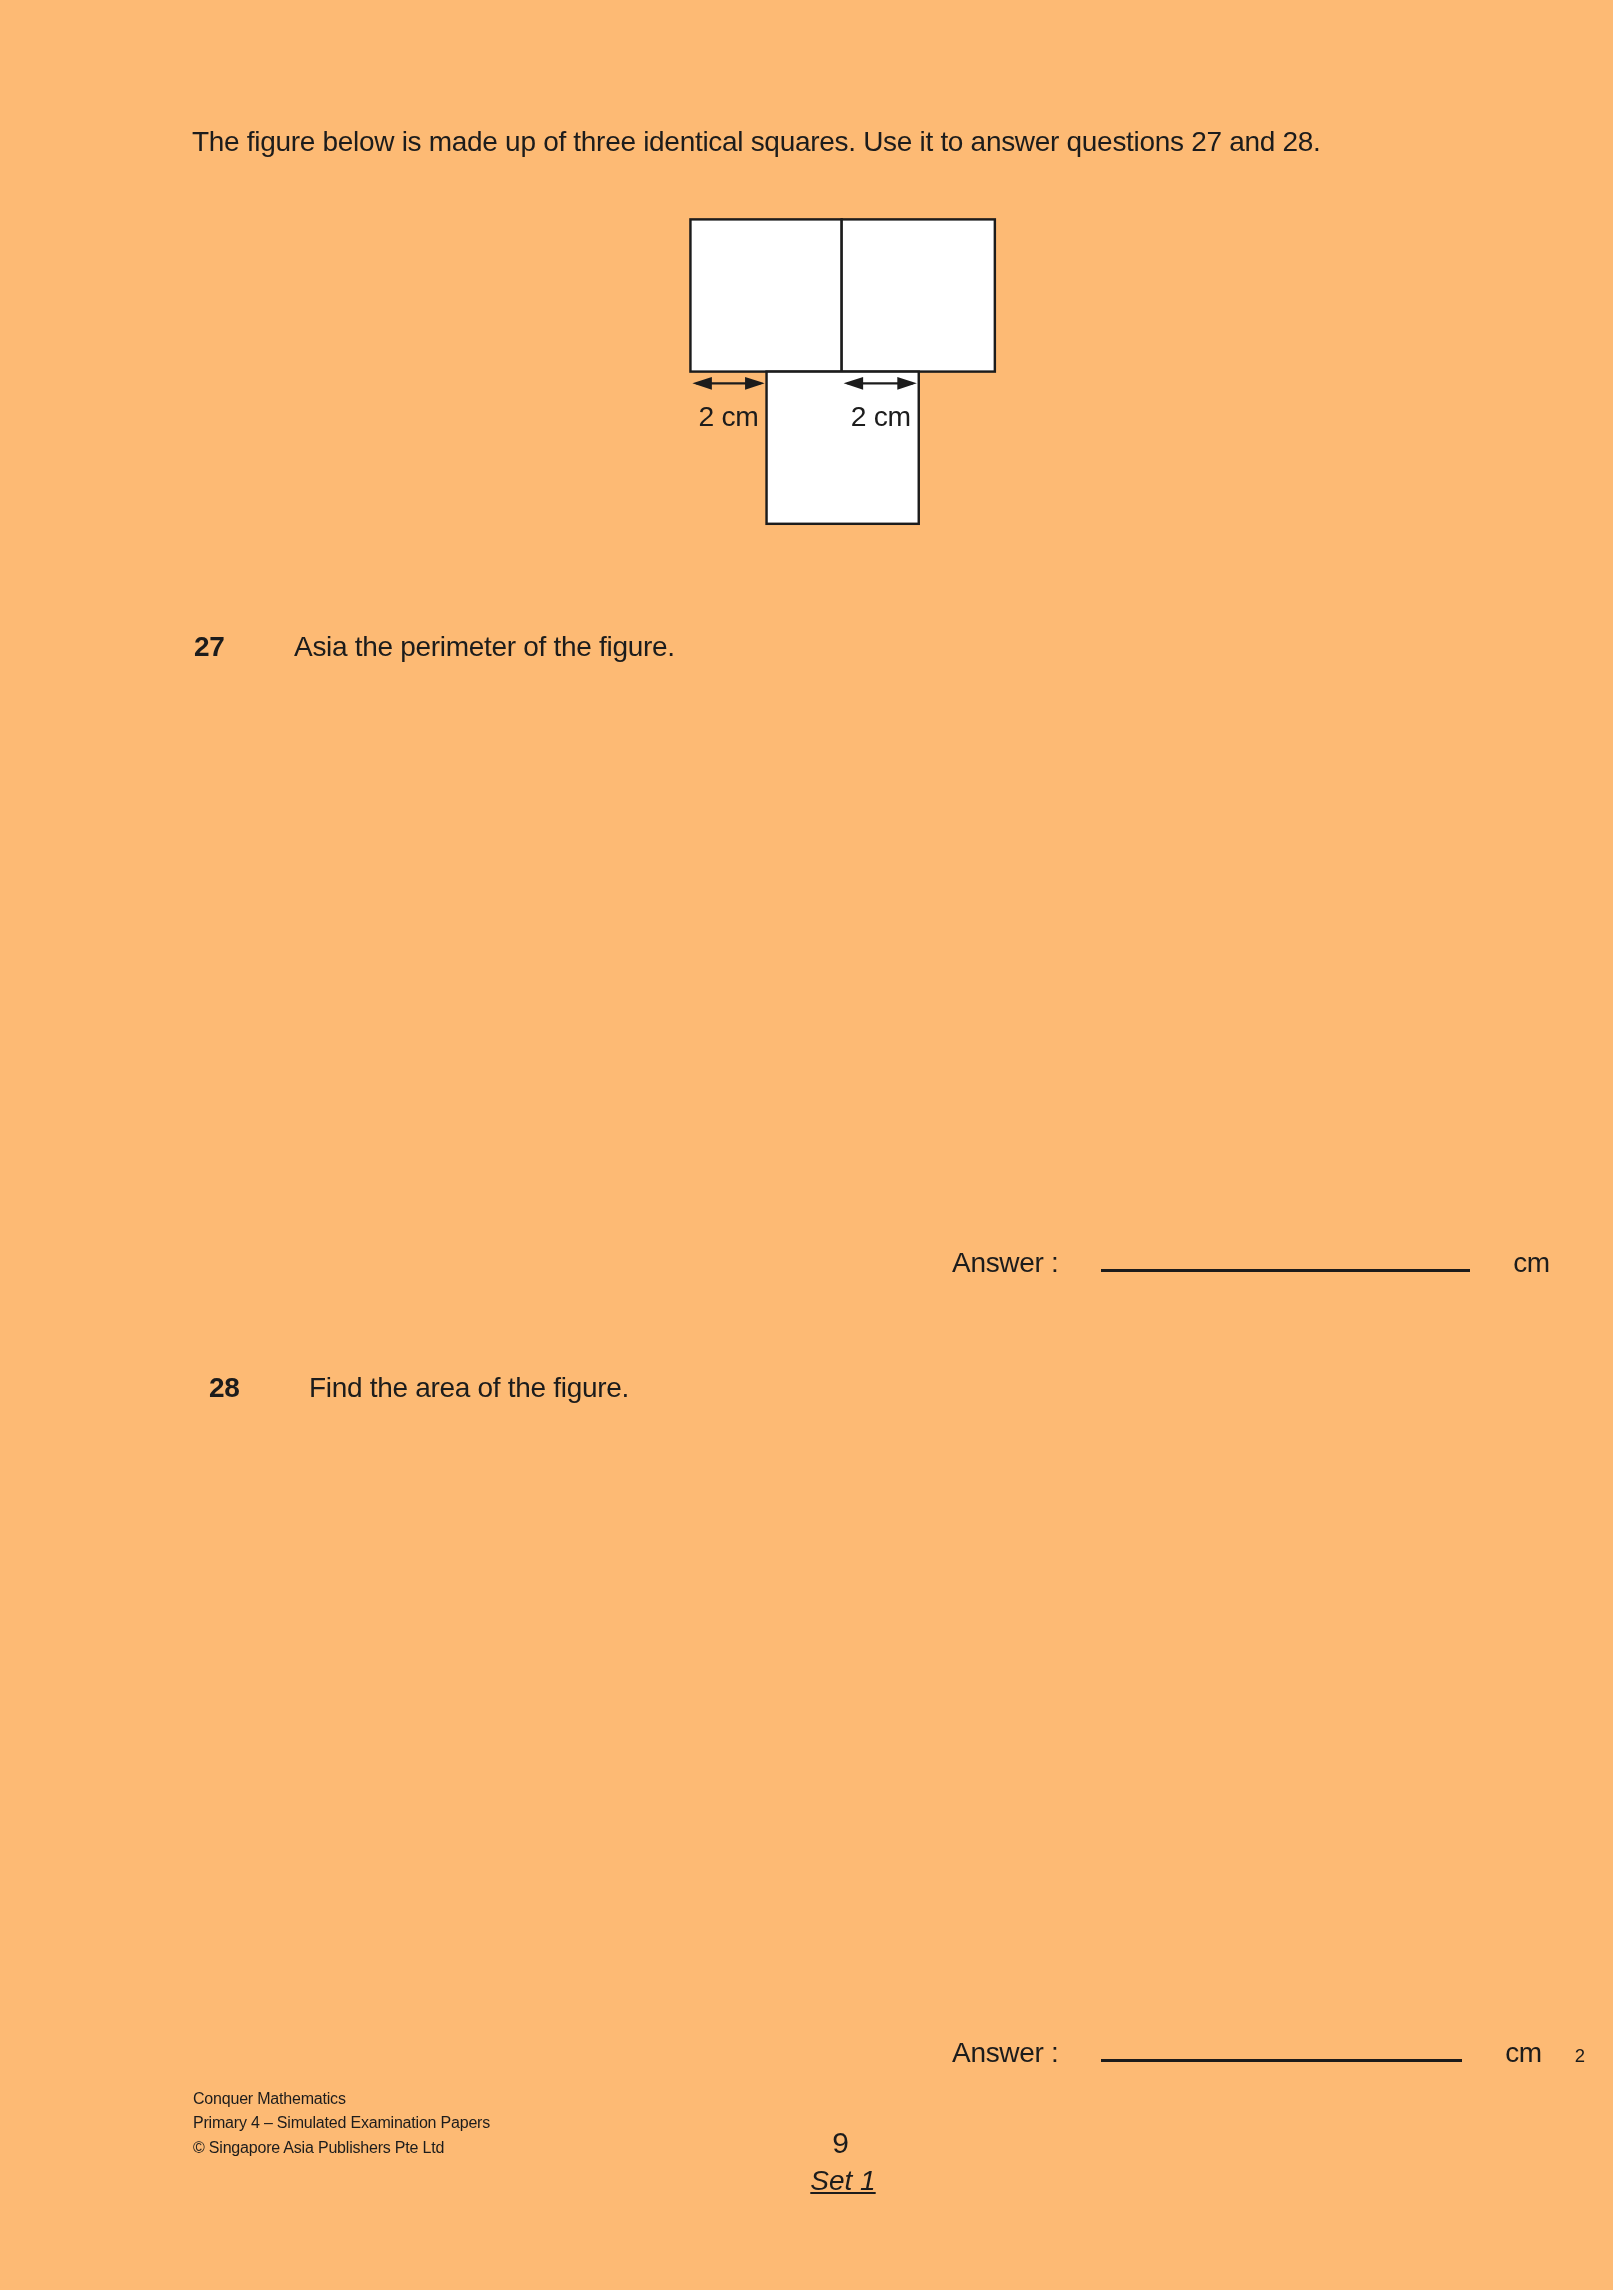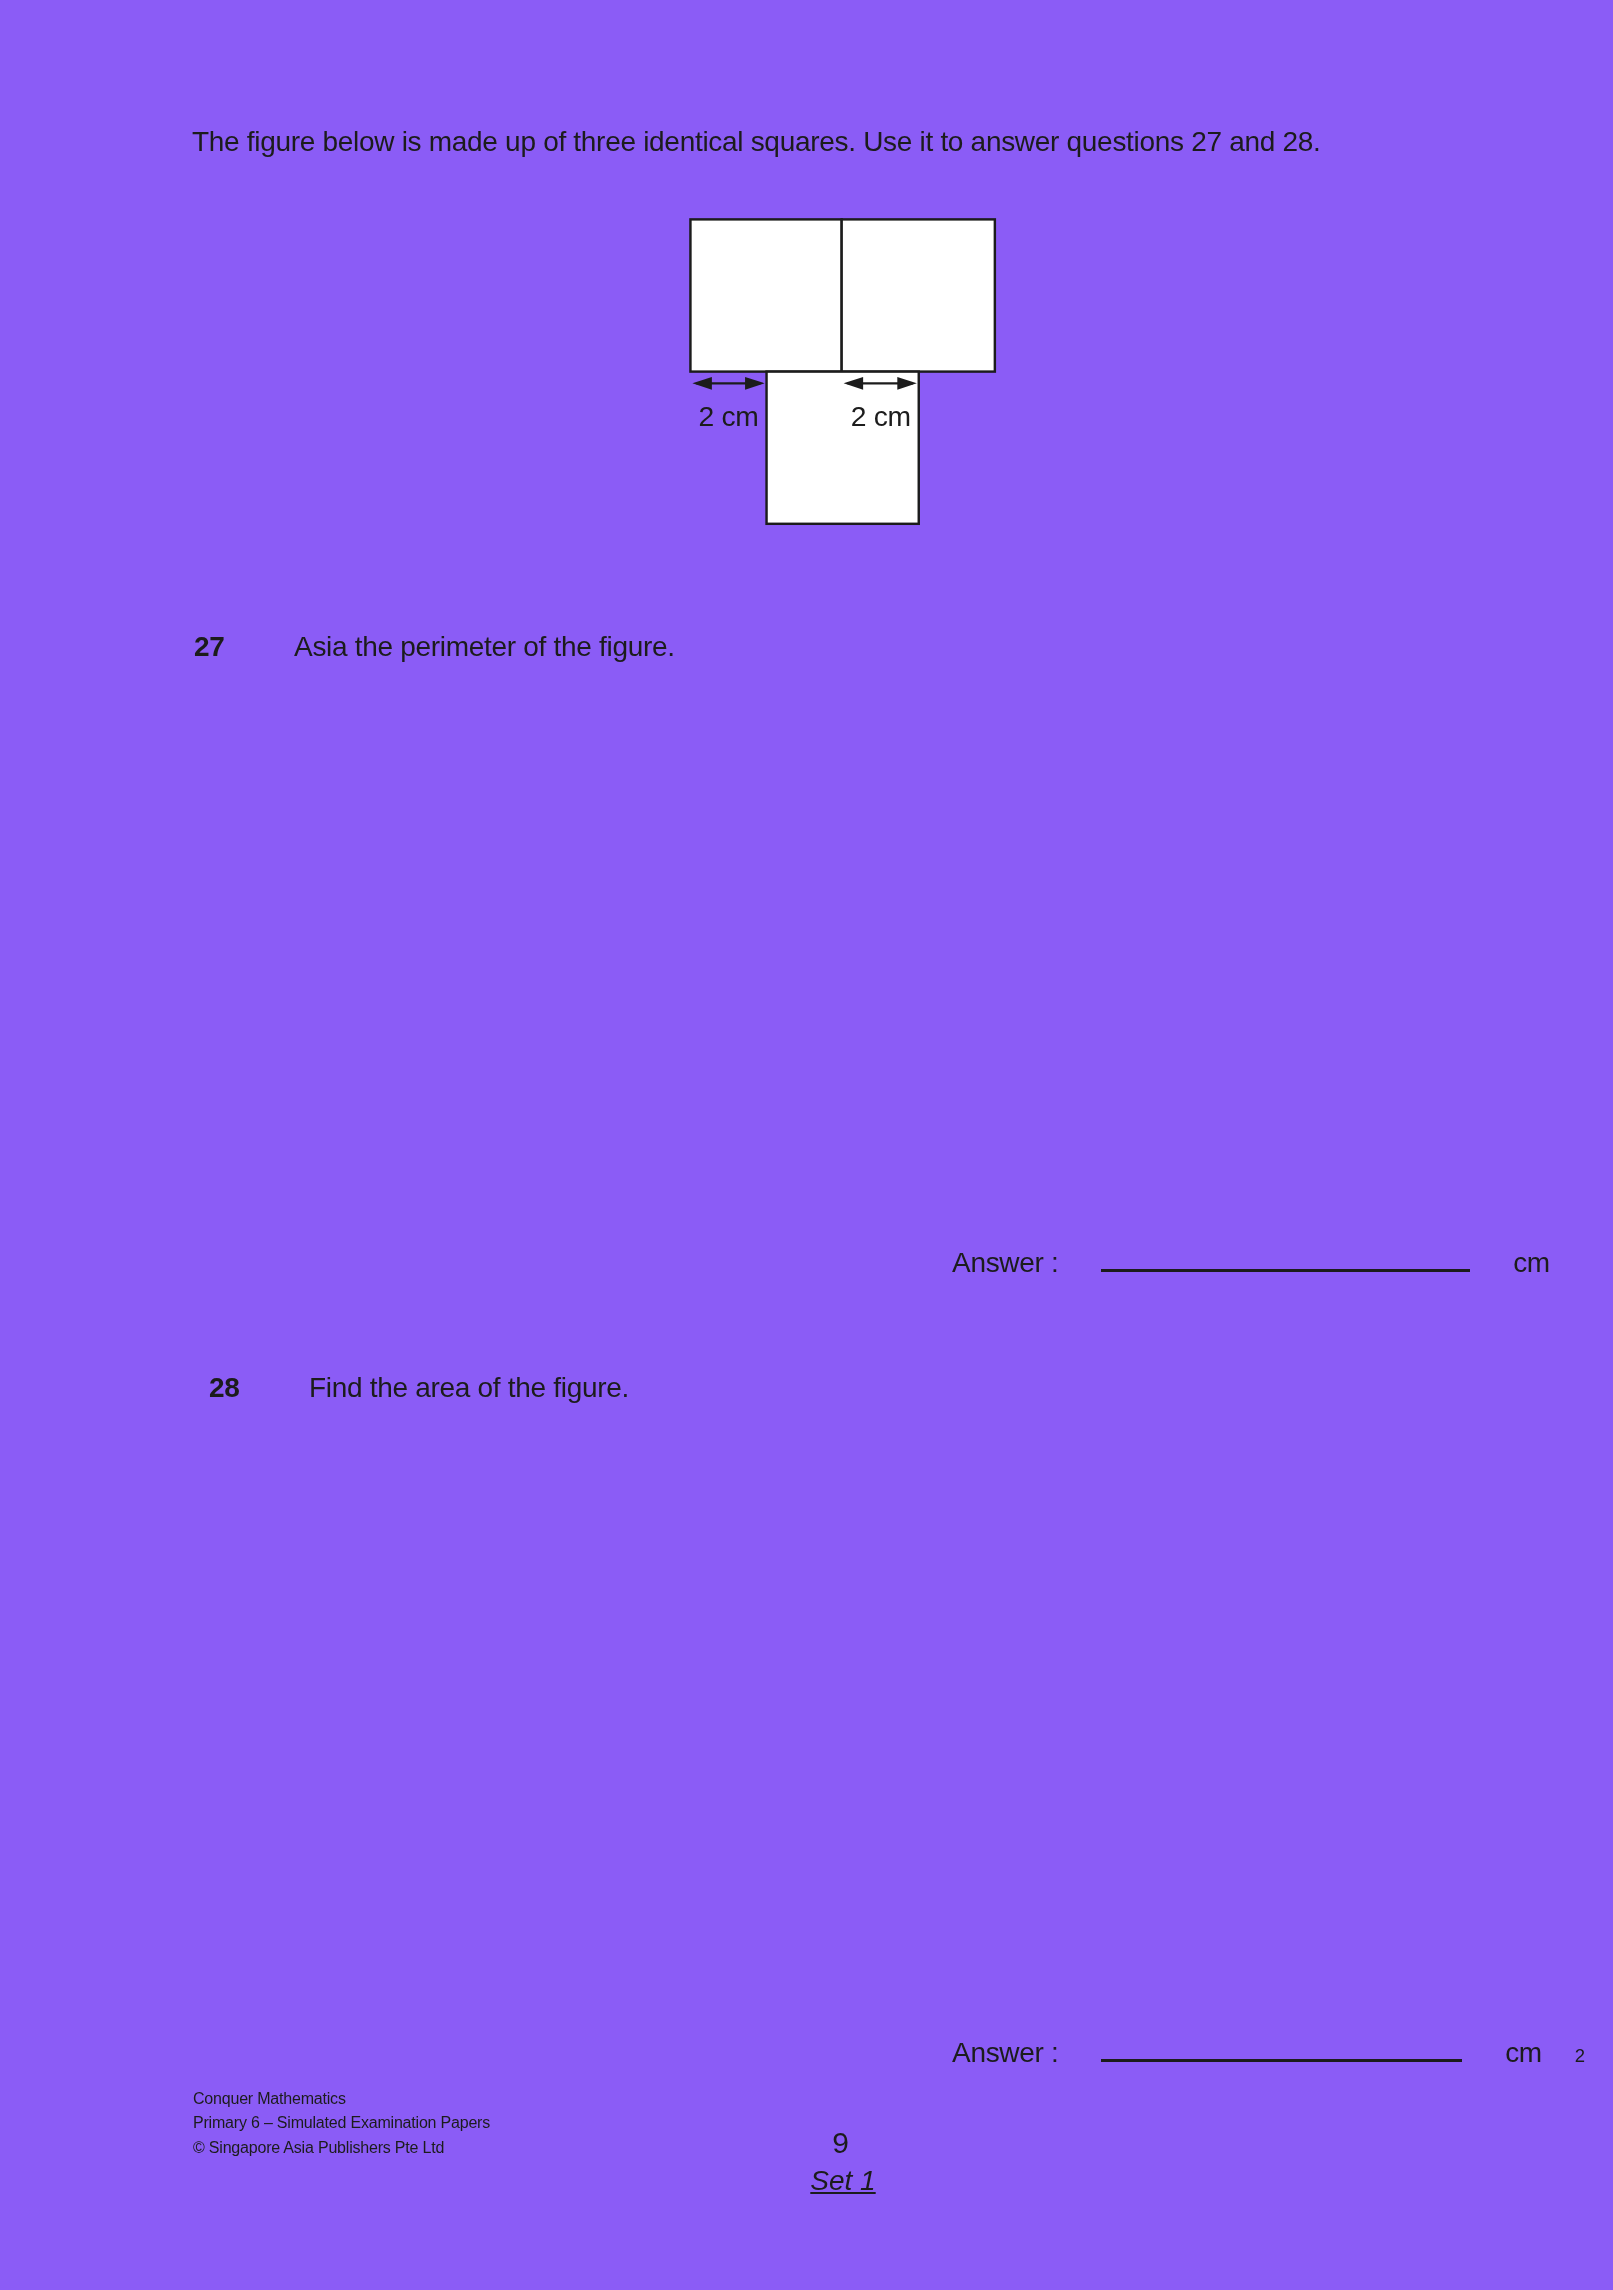--- a/index.html
+++ b/index.html
@@ -1,21 +1,21 @@
 <!DOCTYPE html>
 <html><head>
 <meta charset="utf-8">
 <style>
   html, body { margin: 0; padding: 0; background: #e8e8e8; }
   .page {
     position: relative;
     width: 1613px;
     height: 2291px;
     margin: 0 auto;
-    background: #8b5cf6;
+    background: #fdba74;
     color: #1c1c1c;
     font-family: "Liberation Sans", "DejaVu Sans", sans-serif;
     overflow: hidden;
   }
   .abs { position: absolute; }
   .t {
     font-size: 28px;
     line-height: 33px;
     letter-spacing: -0.3px;
     white-space: nowrap;
@@ -118,21 +118,21 @@
 
   <div class="abs t answer-row" style="left:952px; top:2036px;">
     <span>Answer :</span>
     <span class="answer-blank blank-2"></span>
     <span>cm</span>
       <span class="unit-sup">2</span>
   </div>
 
   <div class="abs footer" style="left:193px; top:2087px;">
     <div>Conquer Mathematics</div>
-    <div>Primary 6 – Simulated Examination Papers</div>
+    <div>Primary 4 – Simulated Examination Papers</div>
     <div>© Singapore Asia Publishers Pte Ltd</div>
   </div>
 
   <div class="abs page-num" style="left:731px; top:2128px;">9</div>
   <div class="abs set-label" style="left:731px; top:2167px;text-decoration:underline;">Set 1</div>
 
 </div>
 
 
 </body></html>

